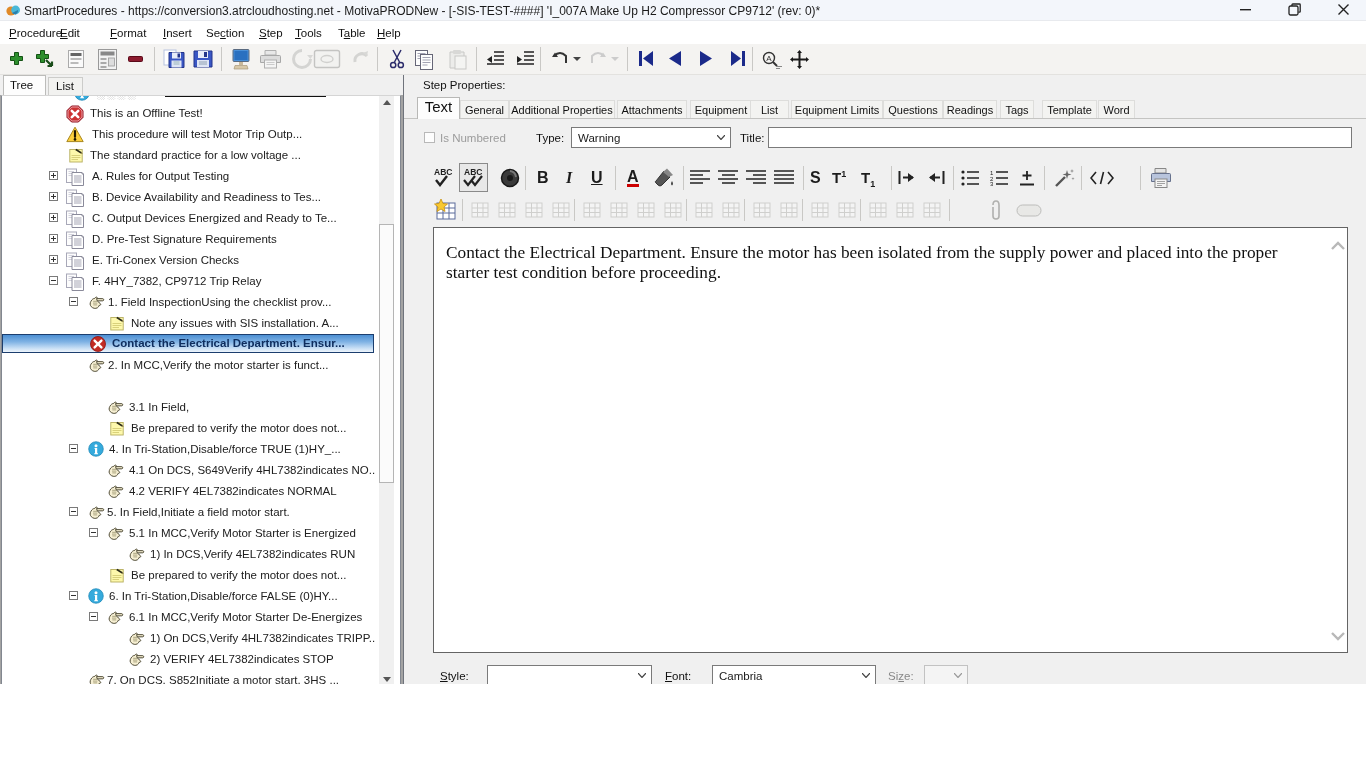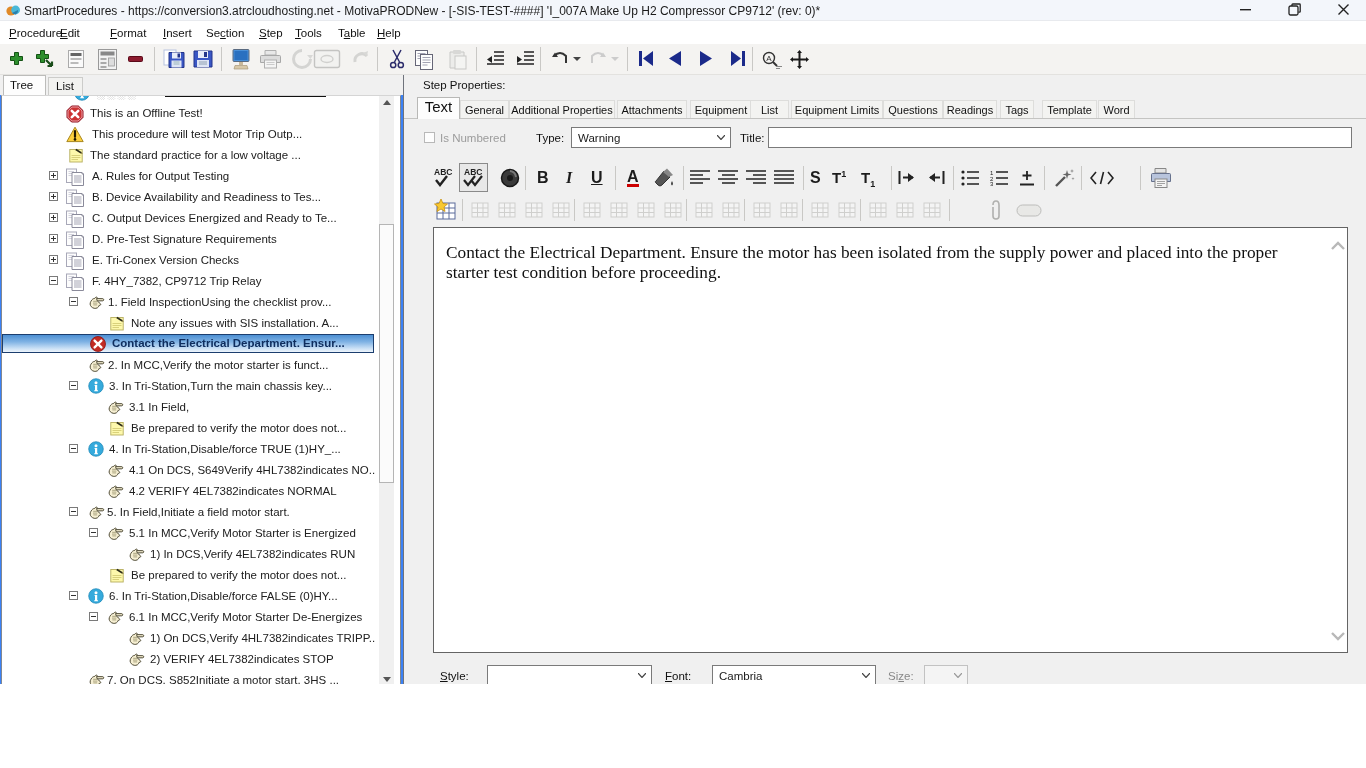--- a/index.html
+++ b/index.html
@@ -1,18 +1,18 @@
 <!DOCTYPE html>
 <html><head>
 <meta charset="utf-8">
 <style>
 *{margin:0;padding:0;box-sizing:border-box}
 html,body{width:1366px;height:768px;overflow:hidden}
 body{font-family:"Liberation Sans",sans-serif;font-size:11.5px;color:#1a1a1a}
-#screen{position:relative;width:1366px;height:684px;background:#3b82f6;overflow:hidden}
+#screen{position:relative;width:1366px;height:684px;background:#a3a3a3;overflow:hidden}
 .abs{position:absolute}
 
 #titlebar{position:absolute;left:0;top:0;width:1366px;height:21px;background:#f3f6fb;border-bottom:1px solid #e8eaee}
 #titlebar .ttl{position:absolute;left:24px;top:4px;font-size:12px;color:#1b1b1b;white-space:nowrap}
 
 #menubar{position:absolute;left:0;top:21px;width:1366px;height:23px;background:#ffffff}
 #menubar span{position:absolute;top:6px;font-size:11.5px;color:#111}
 #menubar u{text-decoration:underline}
 
 #toolbar{position:absolute;left:0;top:44px;width:1366px;height:31px;background:#f4f3f1;border-bottom:1px solid #e3e2df}
@@ -357,27 +357,20 @@
           <use href="#redx"></use>
         </svg>
         <span class="tt" style="left:109px;top:2px;color:#0e2d5e;font-weight:bold">Contact the Electrical Department. Ensur...</span>
       </div>
   <div class="trow" style="top:259px">
         <svg class="ticon" style="left:86px" width="17" height="17" viewBox="0 0 17 17">
           <use href="#hand"></use>
         </svg>
         <span class="tt" style="left:106px">2. In MCC,Verify the motor starter is funct...</span>
       </div>
-  <div class="trow" style="top:280px">
-        <span class="pm" style="left:67px"></span>
-        <svg class="ticon" style="left:86px;width:16px;height:16px" viewBox="0 0 16 16">
-          <use href="#info"></use>
-        </svg>
-        <span class="tt" style="left:107px">3. In Tri-Station,Turn the main chassis key...</span>
-      </div>
   <div class="trow" style="top:301px">
         <svg class="ticon" style="left:105px" width="17" height="17" viewBox="0 0 17 17">
           <use href="#hand"></use>
         </svg>
         <span class="tt" style="left:127px">3.1 In Field,</span>
       </div>
   <div class="trow" style="top:322px">
         <svg class="ticon" style="left:107px;width:16px;height:16px" viewBox="0 0 16 16">
           <use href="#note"></use>
         </svg>

